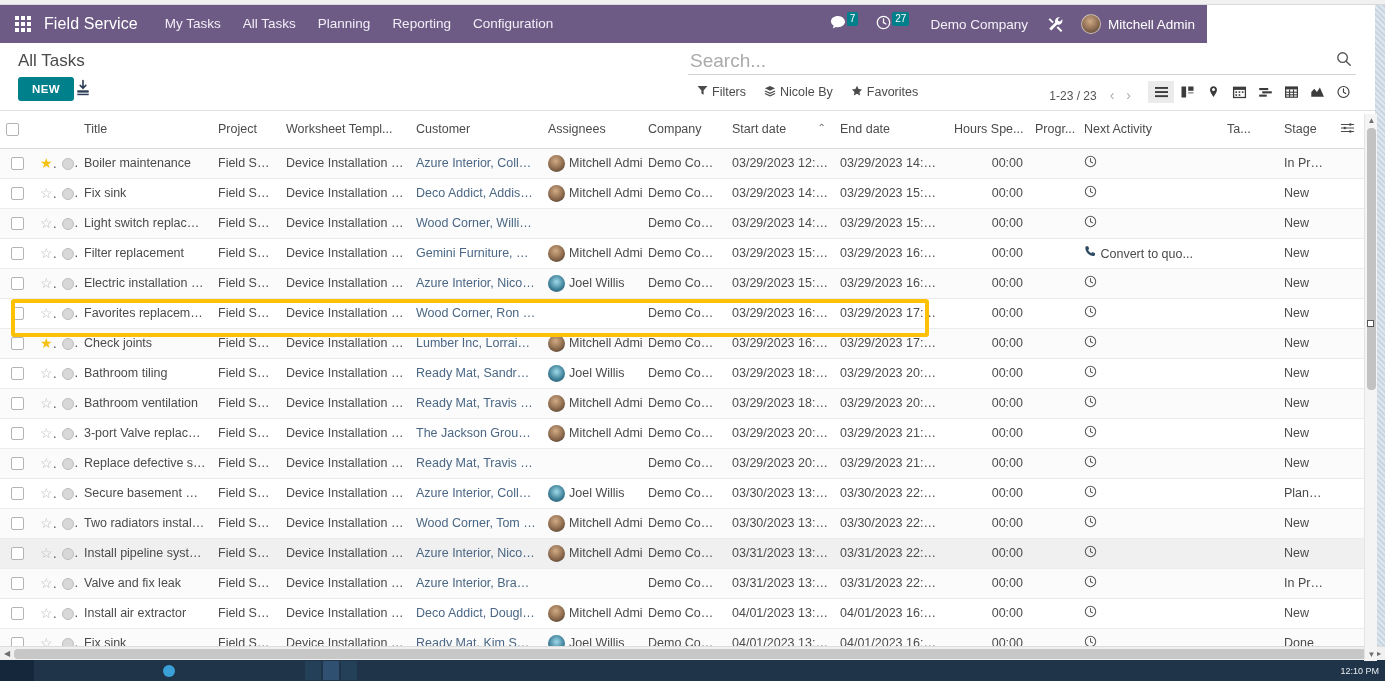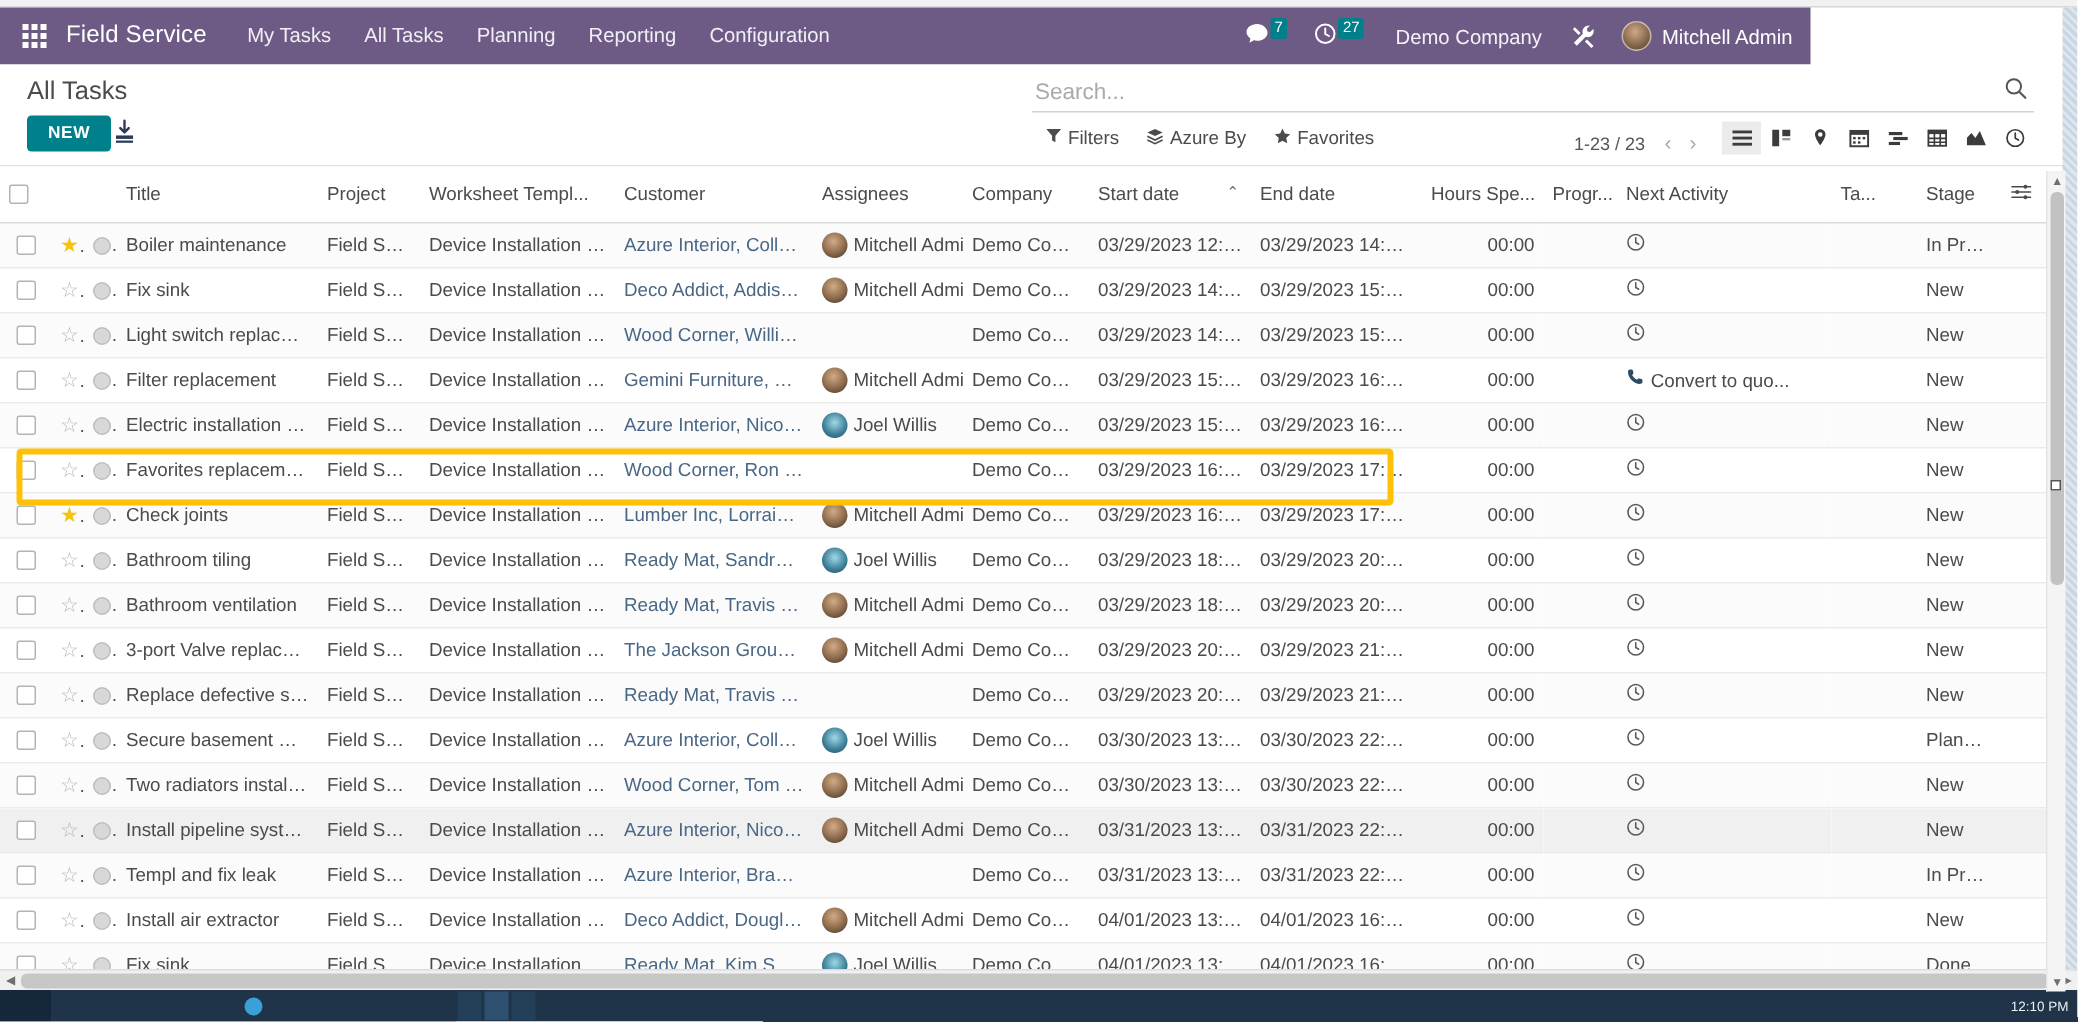--- a/index.html
+++ b/index.html
@@ -103,21 +103,21 @@
   }
 
   
   .searchbar {
     position: absolute; left: 688px; top: 5px; width: 668px; height: 27px;
     border-bottom: 1px solid #d3d3d3;
     display: flex; align-items: center;
   }
   .search-input {
     border: none; outline: none; flex: 1;
-    font-size: 15px; color: #333; background: transparent;
+    font-size: 19px; color: #333; background: transparent;
     font-family: "Liberation Sans", sans-serif;
     padding: 0 2px;
   }
   .search-input::placeholder { color: #aaa; }
   .search-icon { color: #555; margin-right: 4px; cursor: pointer; }
 
   .cp-tools {
     position: absolute; left: 688px; top: 36px; width: 668px; height: 26px;
     display: flex; align-items: center; font-size: 12.5px; color: #4b4b4b;
   }
@@ -354,21 +354,21 @@
         <span>Filters</span>
       </div>
       <div class="tool">
         <span>
           <svg width="12" height="12" viewBox="0 0 13 13">
               <path d="M6.5 1L12 3.6 6.5 6.2 1 3.6 6.5 1z" fill="#4b4b4b"></path>
               <path d="M1 6.4l5.5 2.6L12 6.4" fill="none" stroke="#4b4b4b" stroke-width="1.2"></path>
               <path d="M1 9.1l5.5 2.6L12 9.1" fill="none" stroke="#4b4b4b" stroke-width="1.2"></path>
             </svg>
         </span>
-        <span>Azure By</span>
+        <span>Nicole By</span>
       </div>
       <div class="tool">
         <span>
           <svg width="12" height="12" viewBox="0 0 13 13">
               <path d="M6.5.8l1.7 3.5 3.8.5-2.8 2.7.7 3.8-3.4-1.8-3.4 1.8.7-3.8L1 4.8l3.8-.5L6.5.8z" fill="#4b4b4b"></path>
             </svg>
         </span>
         <span>Favorites</span>
       </div>
 
@@ -855,21 +855,21 @@
                   <path d="M8 4.4V8.2l2.4 1.4" stroke="#5a5a5a" stroke-width="1.3" fill="none" stroke-linecap="round"></path>
                 </svg></span></td>
             <td></td>
             <td>New</td>
             <td></td>
           </tr>
           <tr>
             <td class="c-check"><span class="cb"></span></td>
             <td class="c-star"><span class="star">☆</span></td>
             <td class="c-dot"><span class="dot"></span></td>
-            <td>Templ and fix leak</td>
+            <td>Valve and fix leak</td>
             <td>Field Servi...</td>
             <td>Device Installation and...</td>
             <td class="cust">Azure Interior, Brando...</td>
             <td></td>
             <td>Demo Compa...</td>
             <td>03/31/2023 13:30:00.</td>
             <td>03/31/2023 22:00:00.</td>
             <td class="c-num">00:00</td>
             <td class="c-num"></td>
             <td><span class="clockicon"><svg width="13" height="13" viewBox="0 0 16 16">

